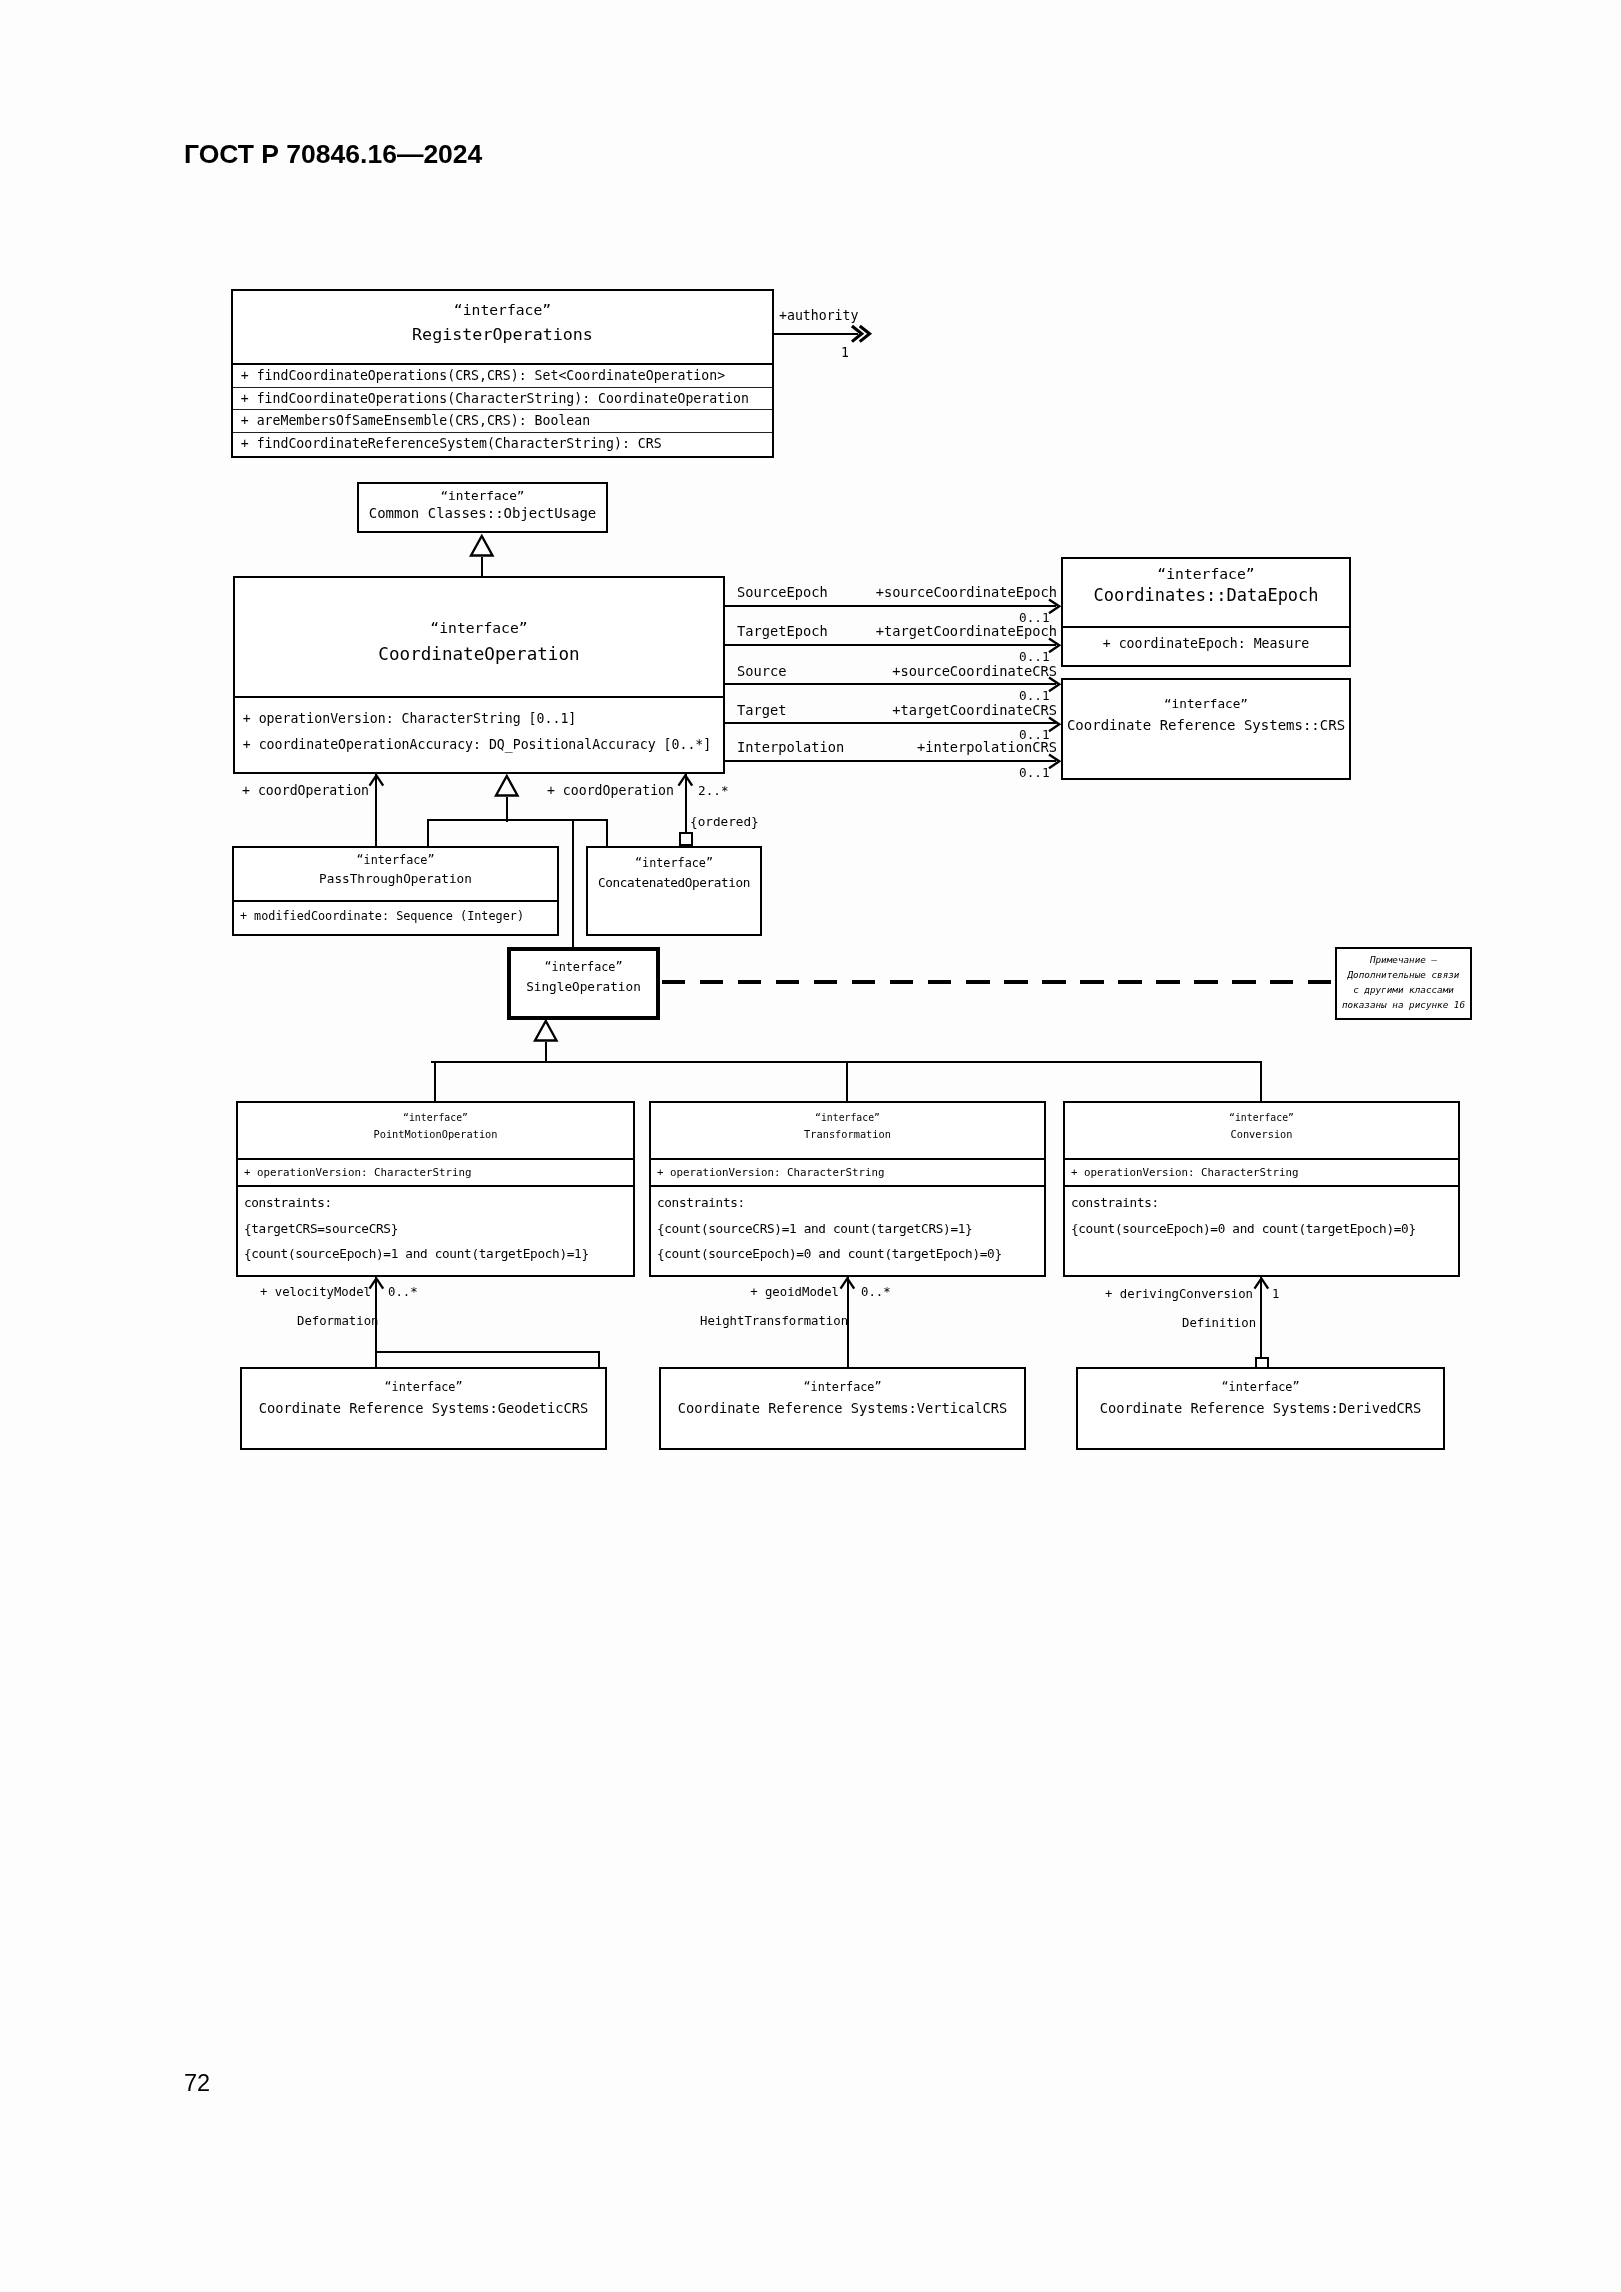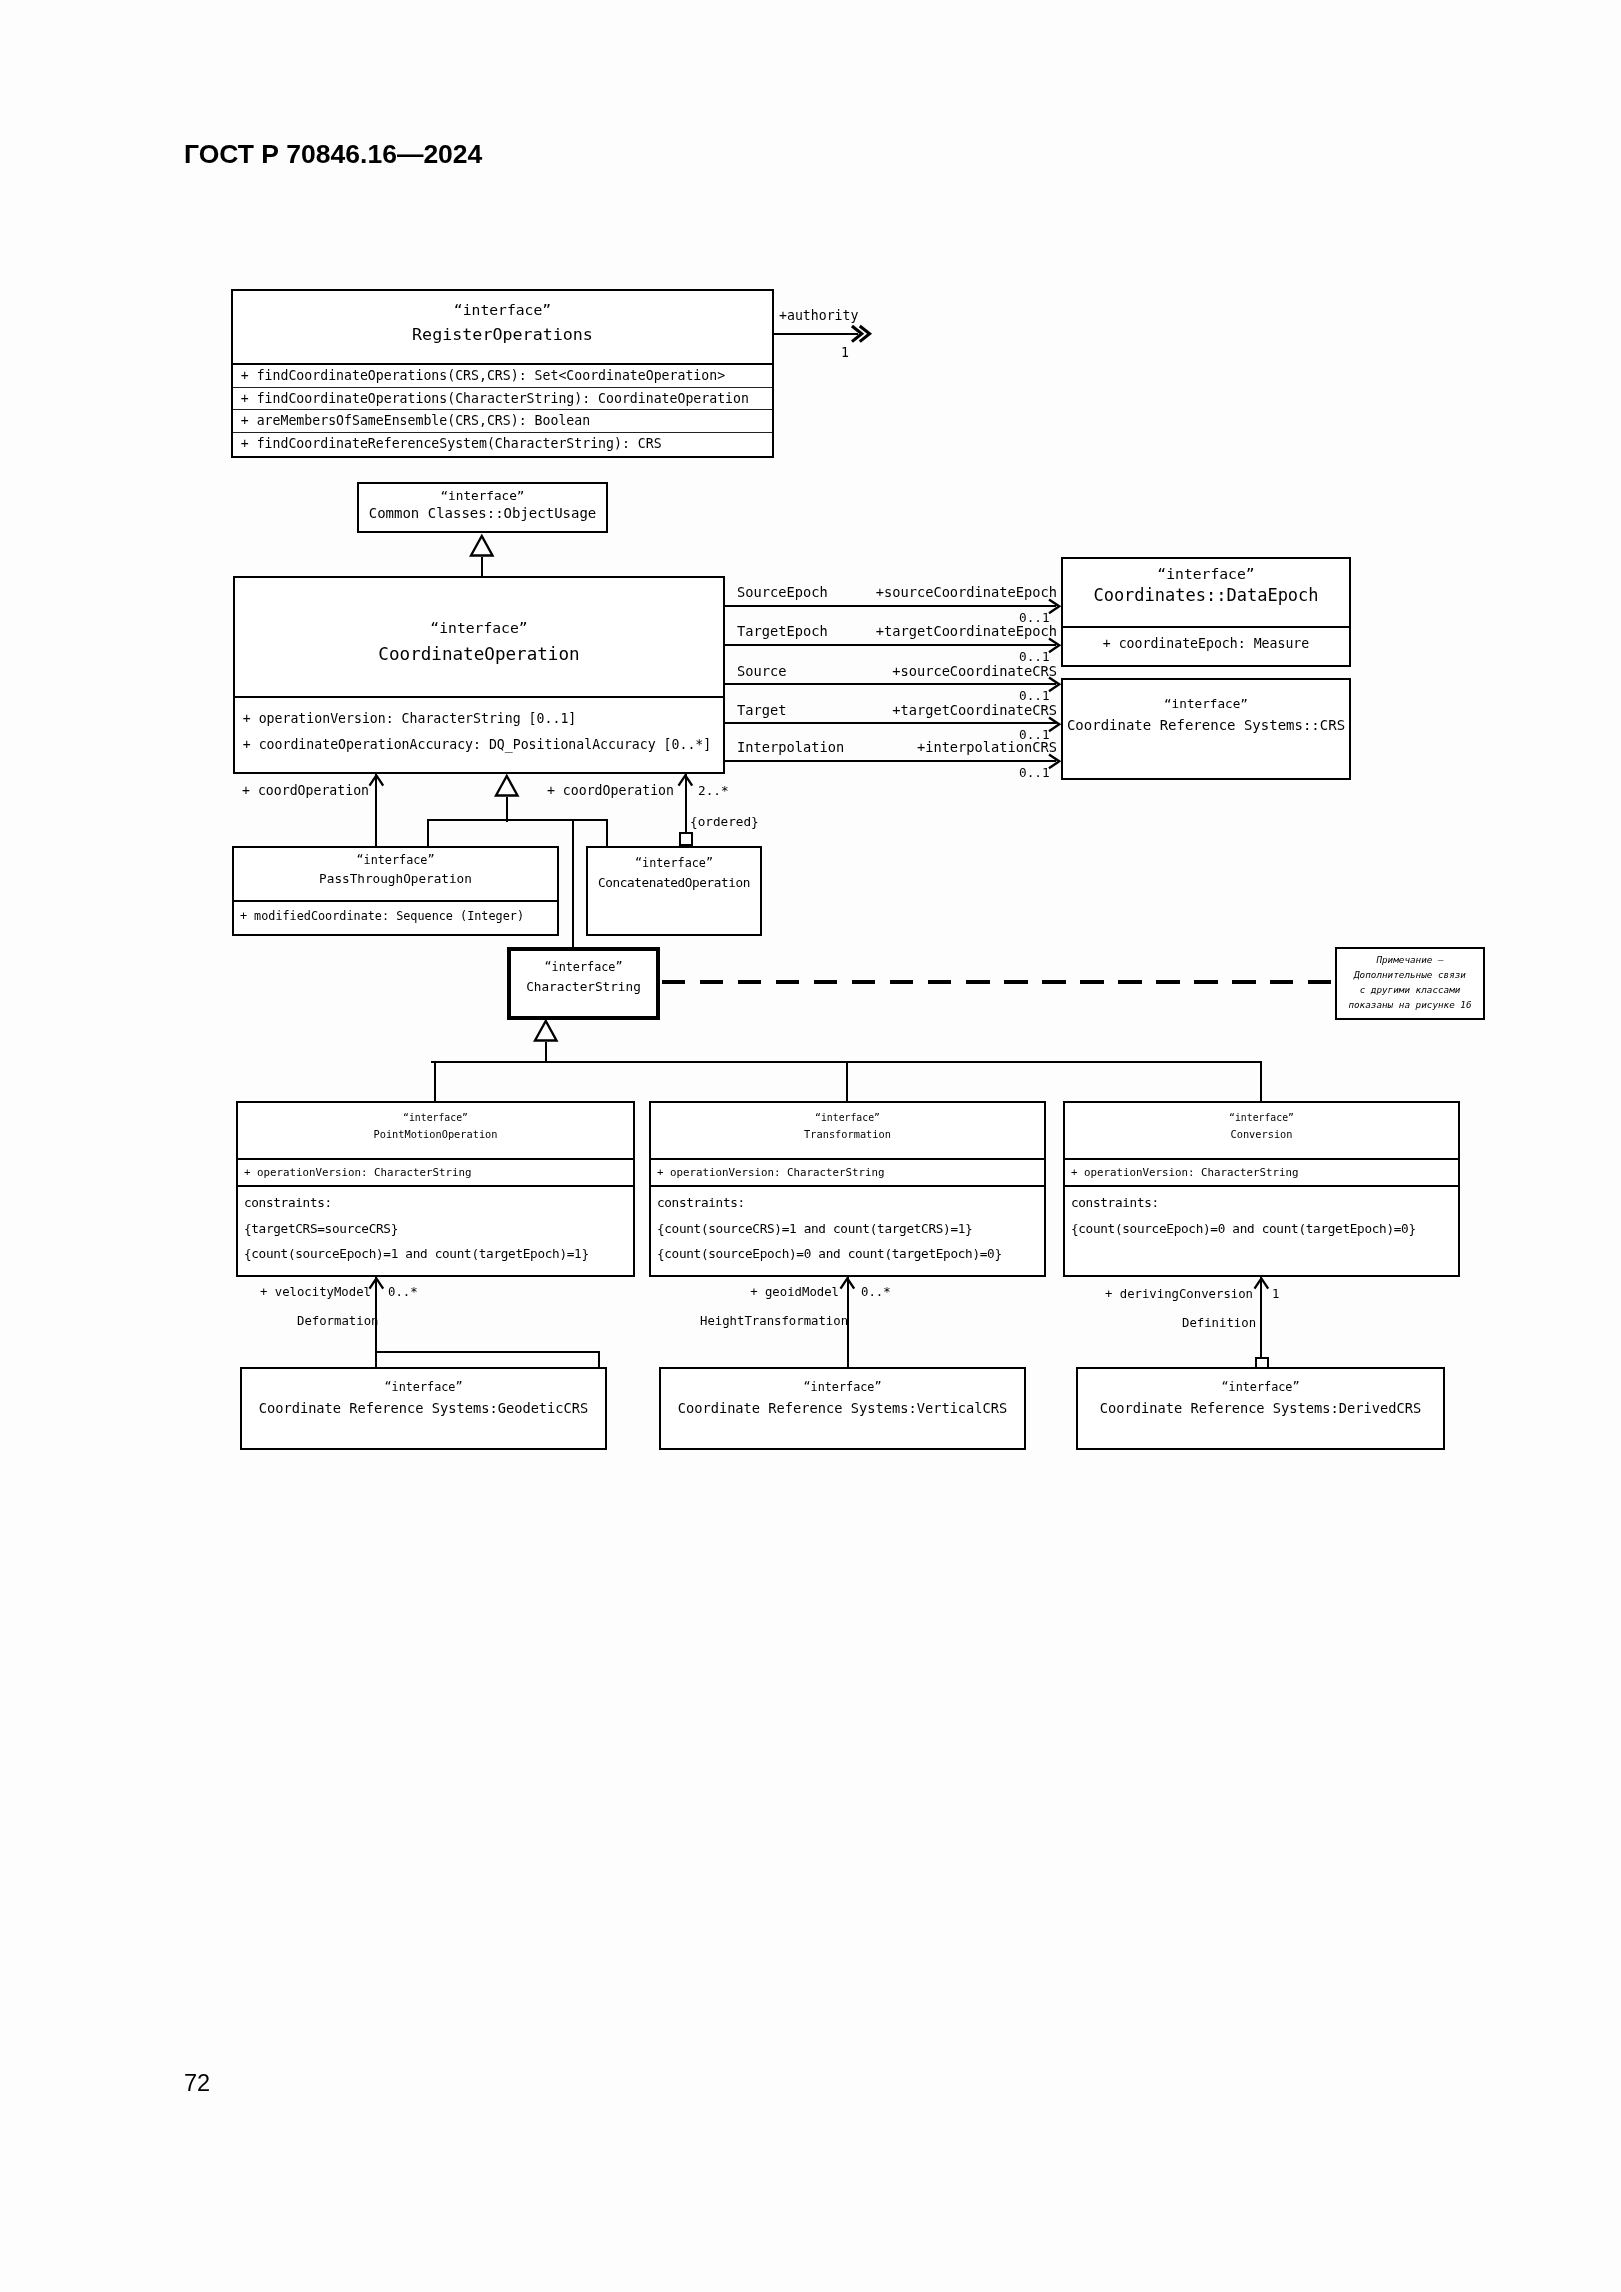--- a/index.html
+++ b/index.html
@@ -162,25 +162,25 @@
     <div class="arow" style="font-size:11.8px;line-height:28px;padding-left:5.9px">+ modifiedCoordinate: Sequence (Integer)</div>
   </div>
 
   <div class="ubox thin" style="left:586px;top:846px;width:176px;height:90px">
     <div class="st" style="font-size:11.8px;padding-top:7.8px">“interface”</div>
     <div class="nm" style="font-size:12.7px;padding-top:4.9px;letter-spacing:-0.4px">ConcatenatedOperation</div>
   </div>
 
   <div class="ubox thick" style="left:507px;top:947px;width:153px;height:73px">
     <div class="st" style="font-size:11.8px;padding-top:8.8px">“interface”</div>
-    <div class="nm" style="font-size:12.7px;padding-top:4.9px">CharacterString</div>
+    <div class="nm" style="font-size:12.7px;padding-top:4.9px">SingleOperation</div>
   </div>
 
   <div class="dash" style="left:662px;top:980px;width:671px"></div>
-  <div class="ubox" style="left:1335px;top:947px;width:150px;height:73px">
+  <div class="ubox" style="left:1335px;top:947px;width:137px;height:73px">
     <div style="padding-top:2.9px">
       <div class="nline">Примечание —</div>
       <div class="nline">Дополнительные связи</div>
       <div class="nline">с другими классами</div>
       <div class="nline">показаны на рисунке 16</div>
     </div>
   </div>
 
   <svg class="arr" style="left:533px;top:1019px" width="25.5" height="23.5" viewBox="0 0 26 24">
     <polygon points="13,2 2,22 24,22" fill="#fff" stroke="#000" stroke-width="2.4"></polygon>

